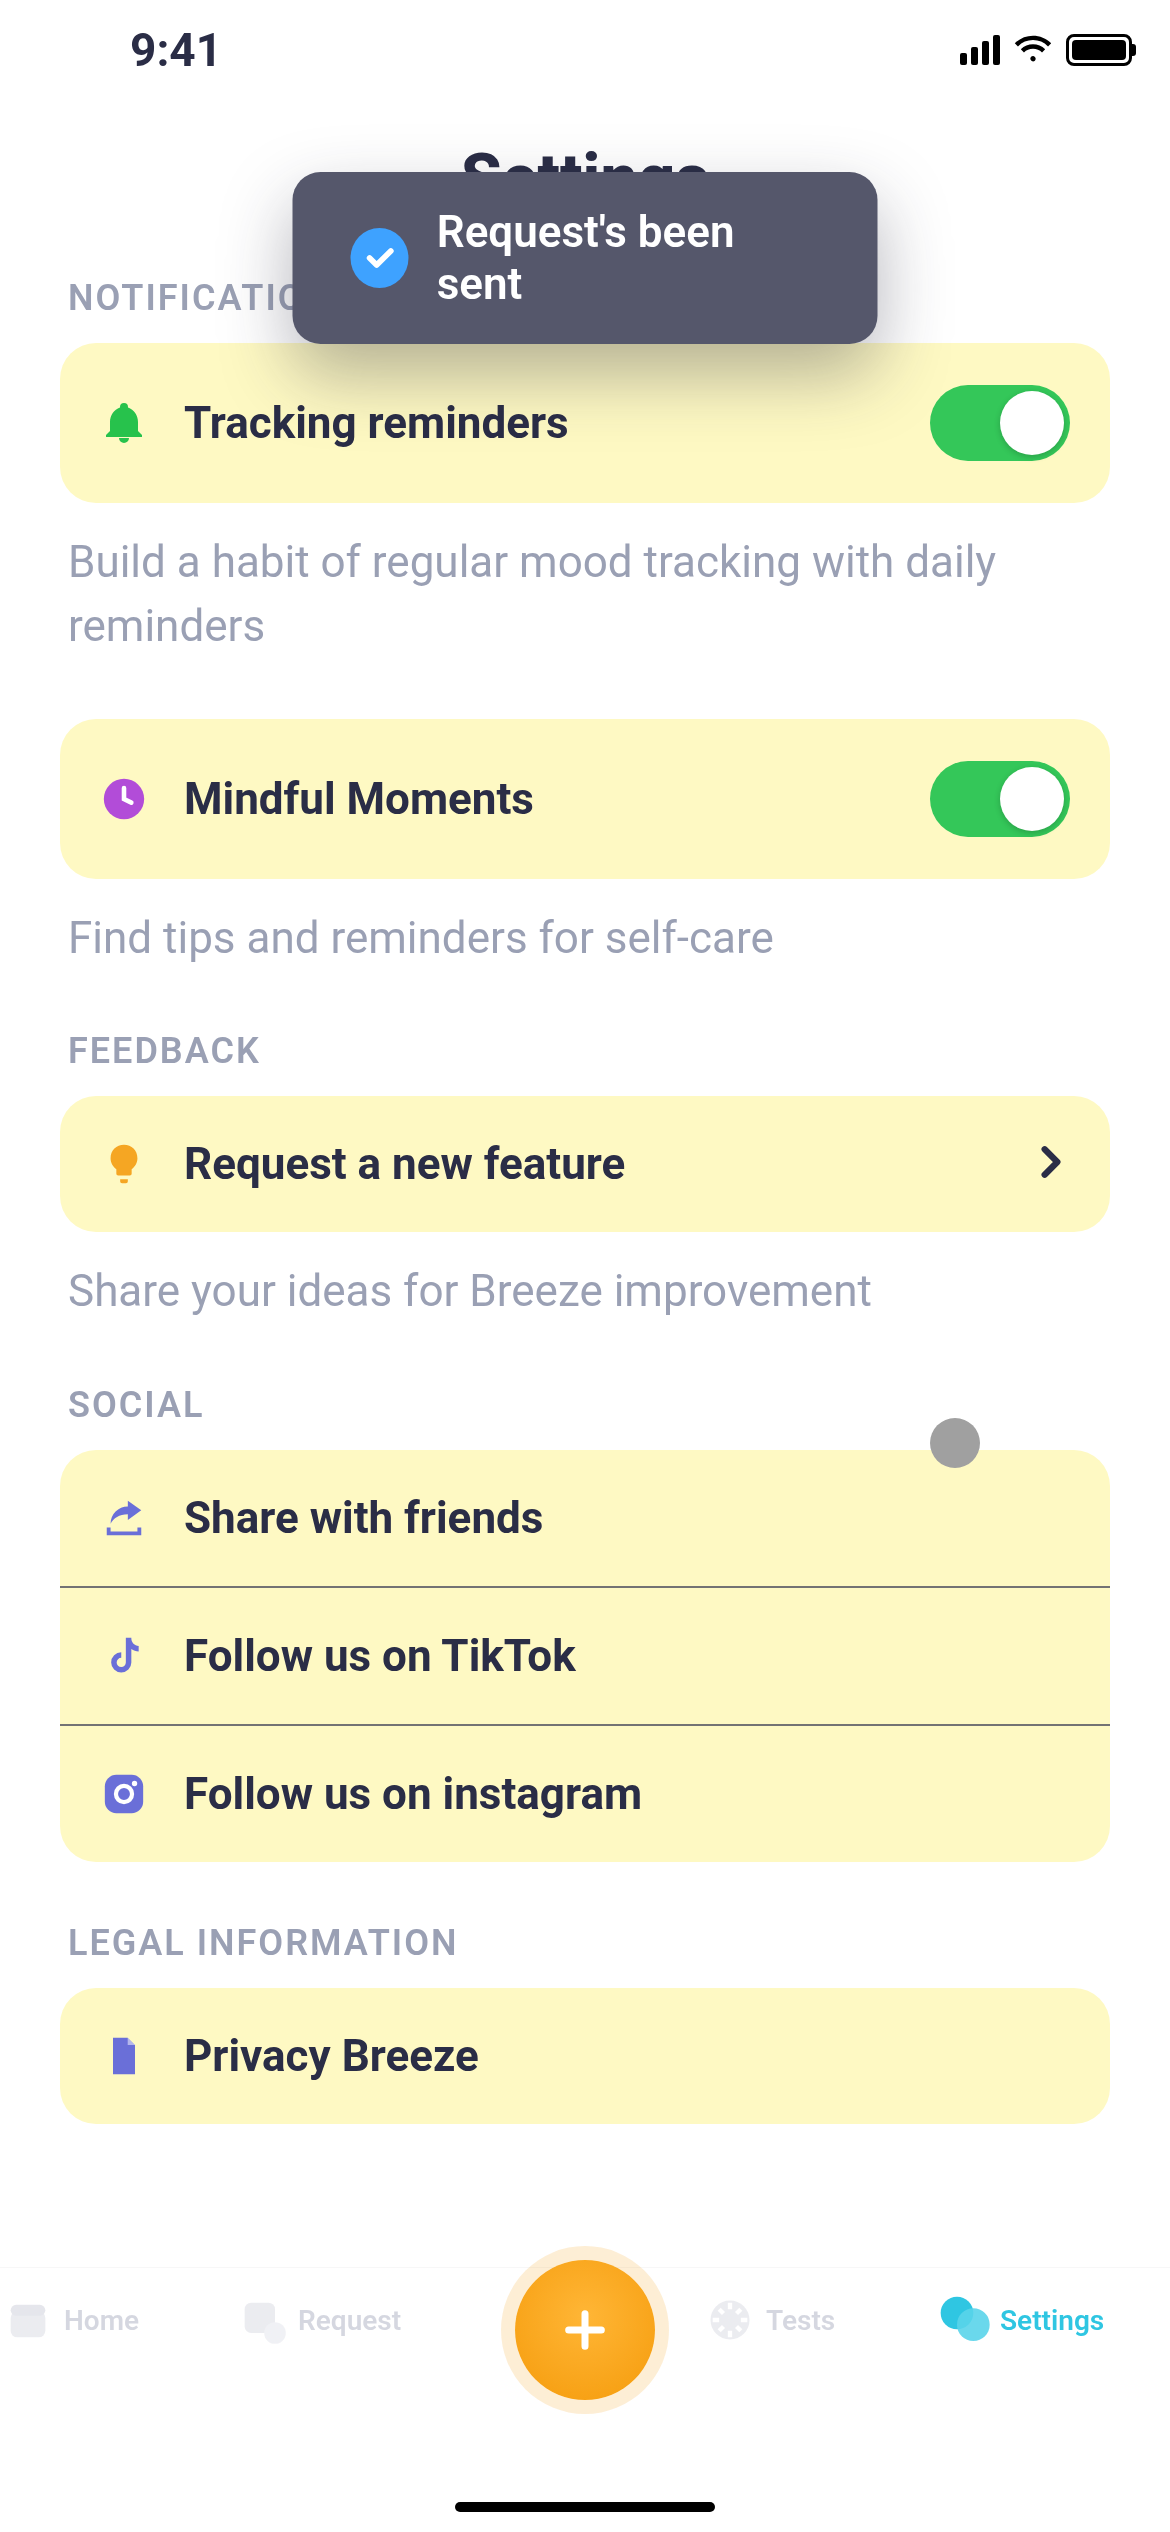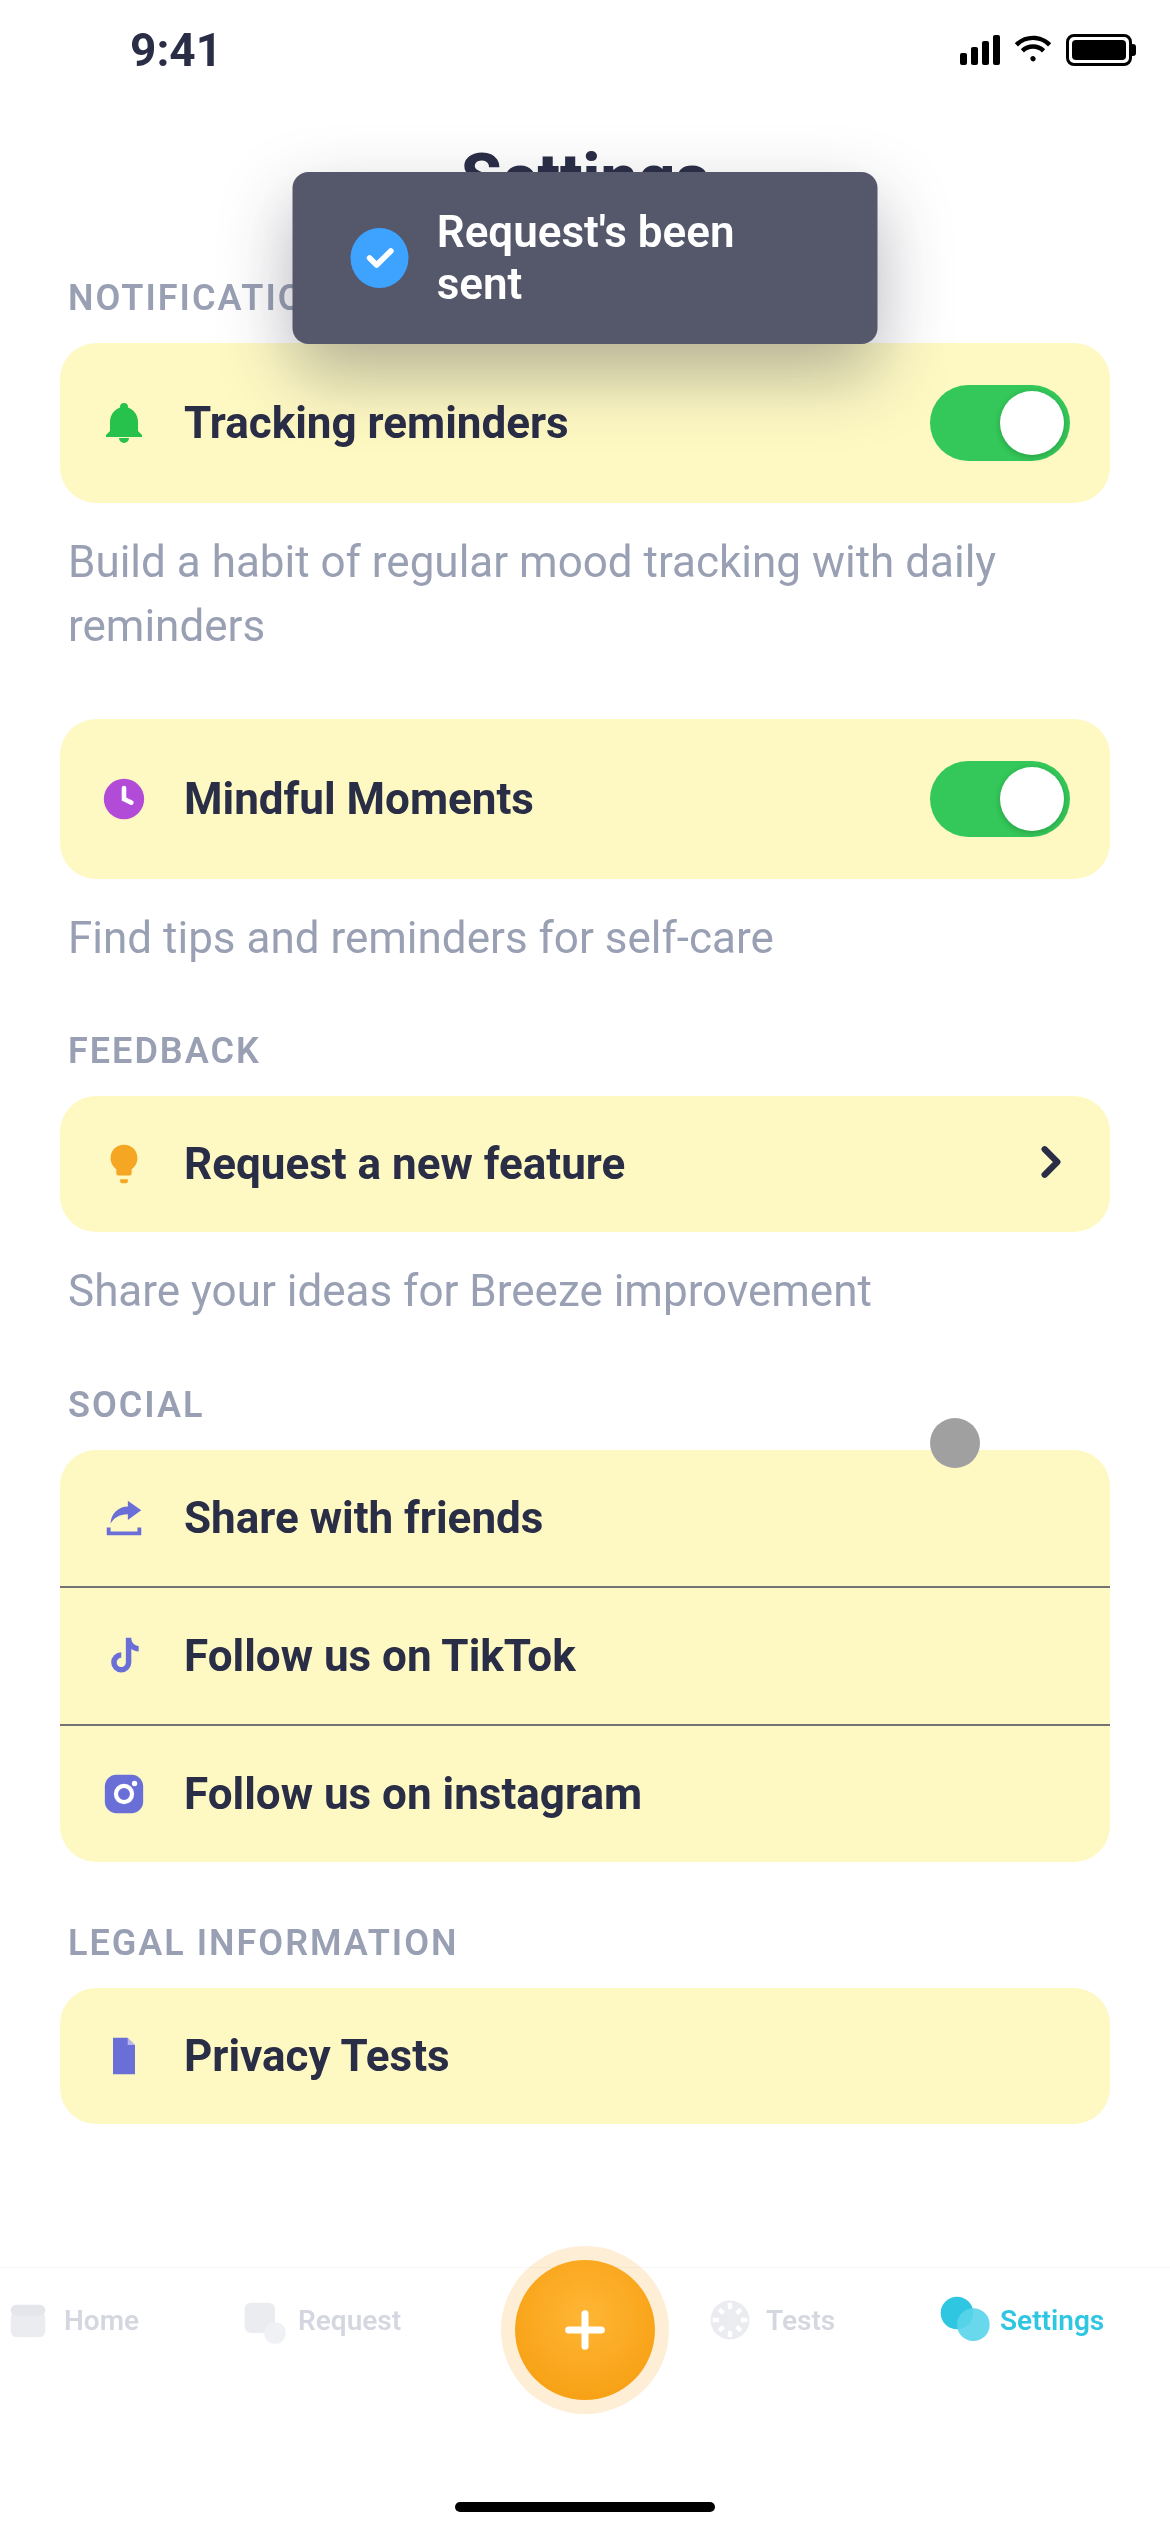--- a/index.html
+++ b/index.html
@@ -103,21 +103,21 @@
     color: #9aa0b4;
     line-height: 1.45;
     margin: 28px 8px 60px;
   }
 
   
   .toast {
     position: absolute;
     top: 172px; left: 50%; transform: translateX(-50%);
     background: #55576b;
-    border-radius: 16px;
+    border-radius: 28px;
     padding: 34px 58px;
     display: flex; align-items: center; gap: 28px;
     box-shadow: 0 30px 70px rgba(40,40,60,.35);
   }
   .toast-check {
     width: 60px; height: 60px; background:#3ea2ff; border-radius:50%;
     display:flex; align-items:center; justify-content:center;
   }
   .toast-text { color:#fff; font-size:44px; font-weight:600; }
 
@@ -274,21 +274,21 @@
   <div class="section-header" style="margin-top:60px">LEGAL INFORMATION</div>
 
   <div class="card-group">
     <div class="row">
       <div class="row-icon">
         <svg viewBox="0 0 24 24" width="44" height="44">
             <path fill="#6a6fd8" d="M6 2h8l4 4v16H6V2zm2 12h8v2H8v-2zm0 4h8v2H8v-2z"></path>
             <path fill="#fff" d="M14 2v4h4" opacity=".5"></path>
           </svg>
       </div>
-      <div class="row-label">Privacy Tests</div>
+      <div class="row-label">Privacy Breeze</div>
     </div>
   </div>
 
 </div>
 
 <div class="toast">
   <div class="toast-check">
     <svg viewBox="0 0 24 24" width="34" height="34">
         <path fill="none" stroke="#fff" stroke-width="4" stroke-linecap="round" stroke-linejoin="round" d="M5 12l5 5L20 7"></path>
       </svg>

